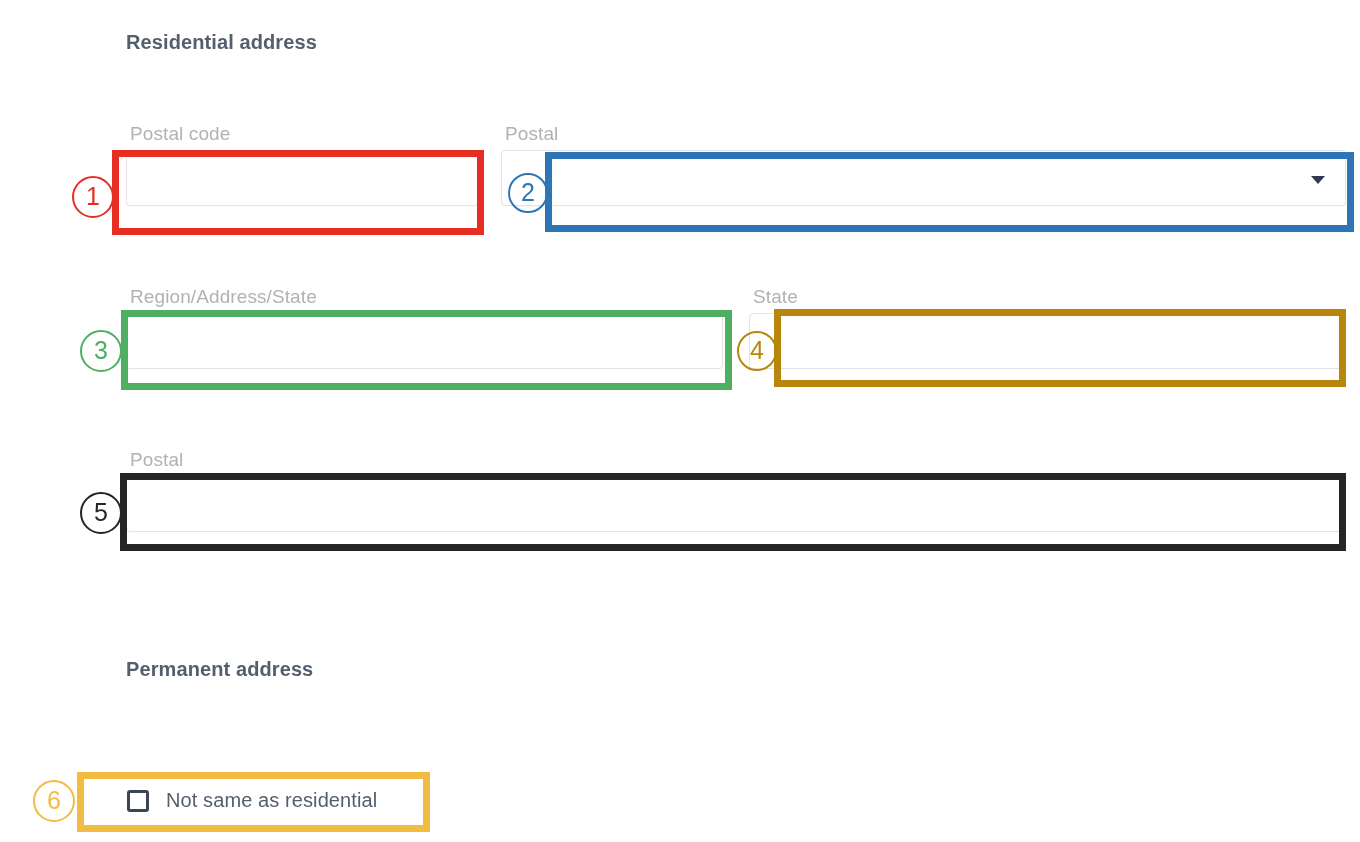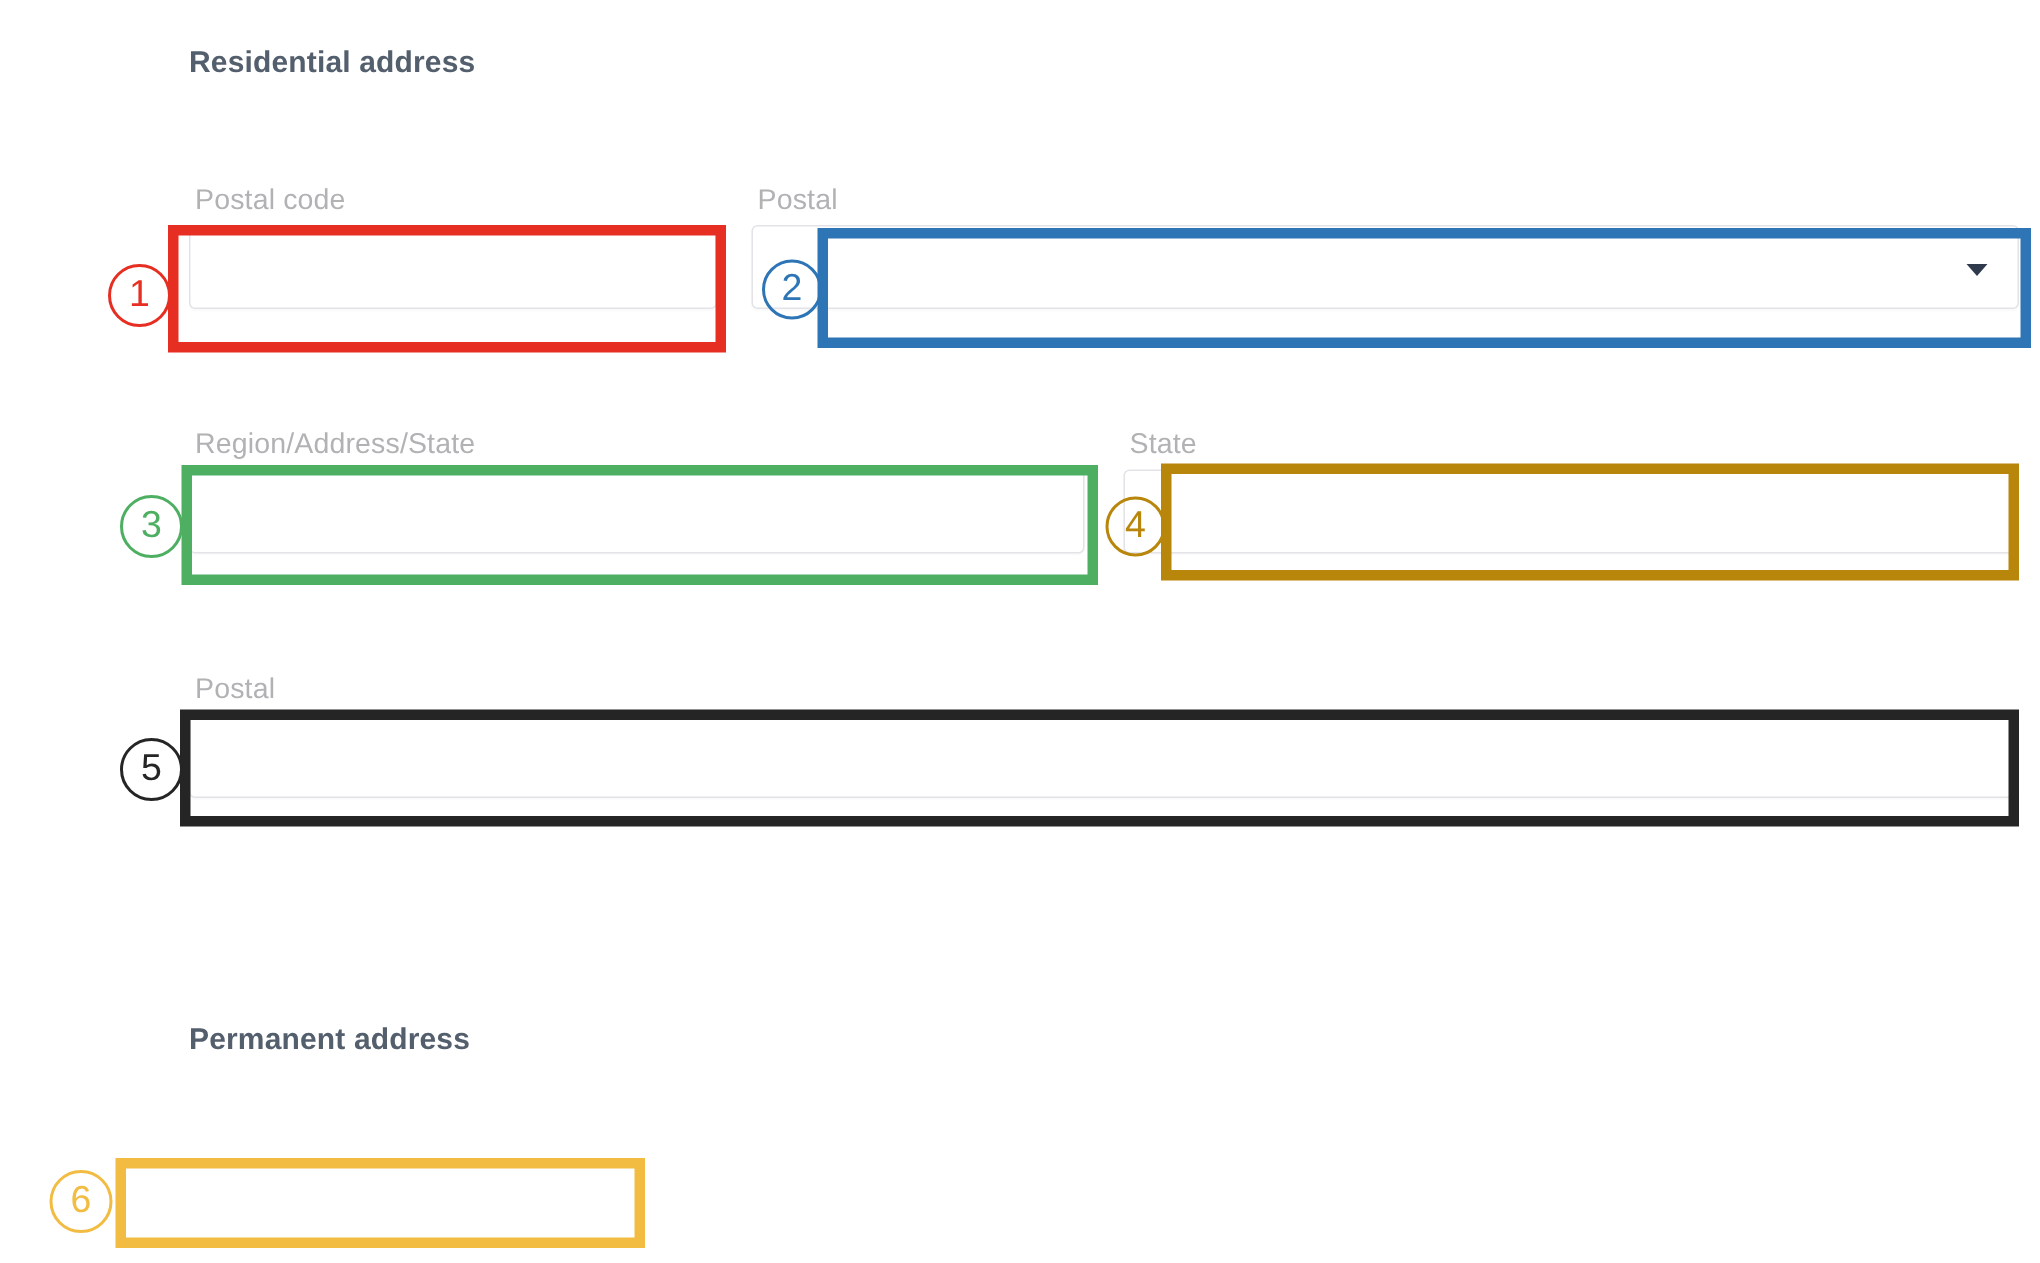--- a/index.html
+++ b/index.html
@@ -144,22 +144,26 @@
   <div class="field" style="left:735px; top:286px; width:597px;">
     <div class="field-label">State</div>
     <div class="field-input" style="width:597px; height:56px;" title="City"></div>
   </div>
 
   <div class="field" style="left:112px; top:449px; width:1220px;">
     <div class="field-label">Postal</div>
     <div class="field-input" style="width:1220px; height:56px;" title="Address"></div>
   </div>
 
-  <div class="section-heading" style="left:112px; top:658px;margin-top:24px;">Permanent address</div>
+  <div class="section-heading" style="left:112px; top:658px;">Permanent address</div>
 
+  <div class="checkbox-row" style="left:113px; top:789px;">
+    <div class="checkbox-box"></div>
+    <div class="checkbox-label">Not same as residential</div>
+  </div>
 
   <div class="annot-box" style="left:98px; top:150px; width:372px; height:85px; border:7px solid #e62f22;"></div>
 
   <div class="annot-box" style="left:531px; top:152px; width:809px; height:80px; border:7px solid #2e75b6;"></div>
 
   <div class="annot-box" style="left:107px; top:310px; width:611px; height:80px; border:7px solid #4eaf63;"></div>
 
   <div class="annot-box" style="left:760px; top:309px; width:572px; height:78px; border:7px solid #b8860b;"></div>
 
   <div class="annot-box" style="left:106px; top:473px; width:1226px; height:78px; border:7px solid #252525;"></div>

